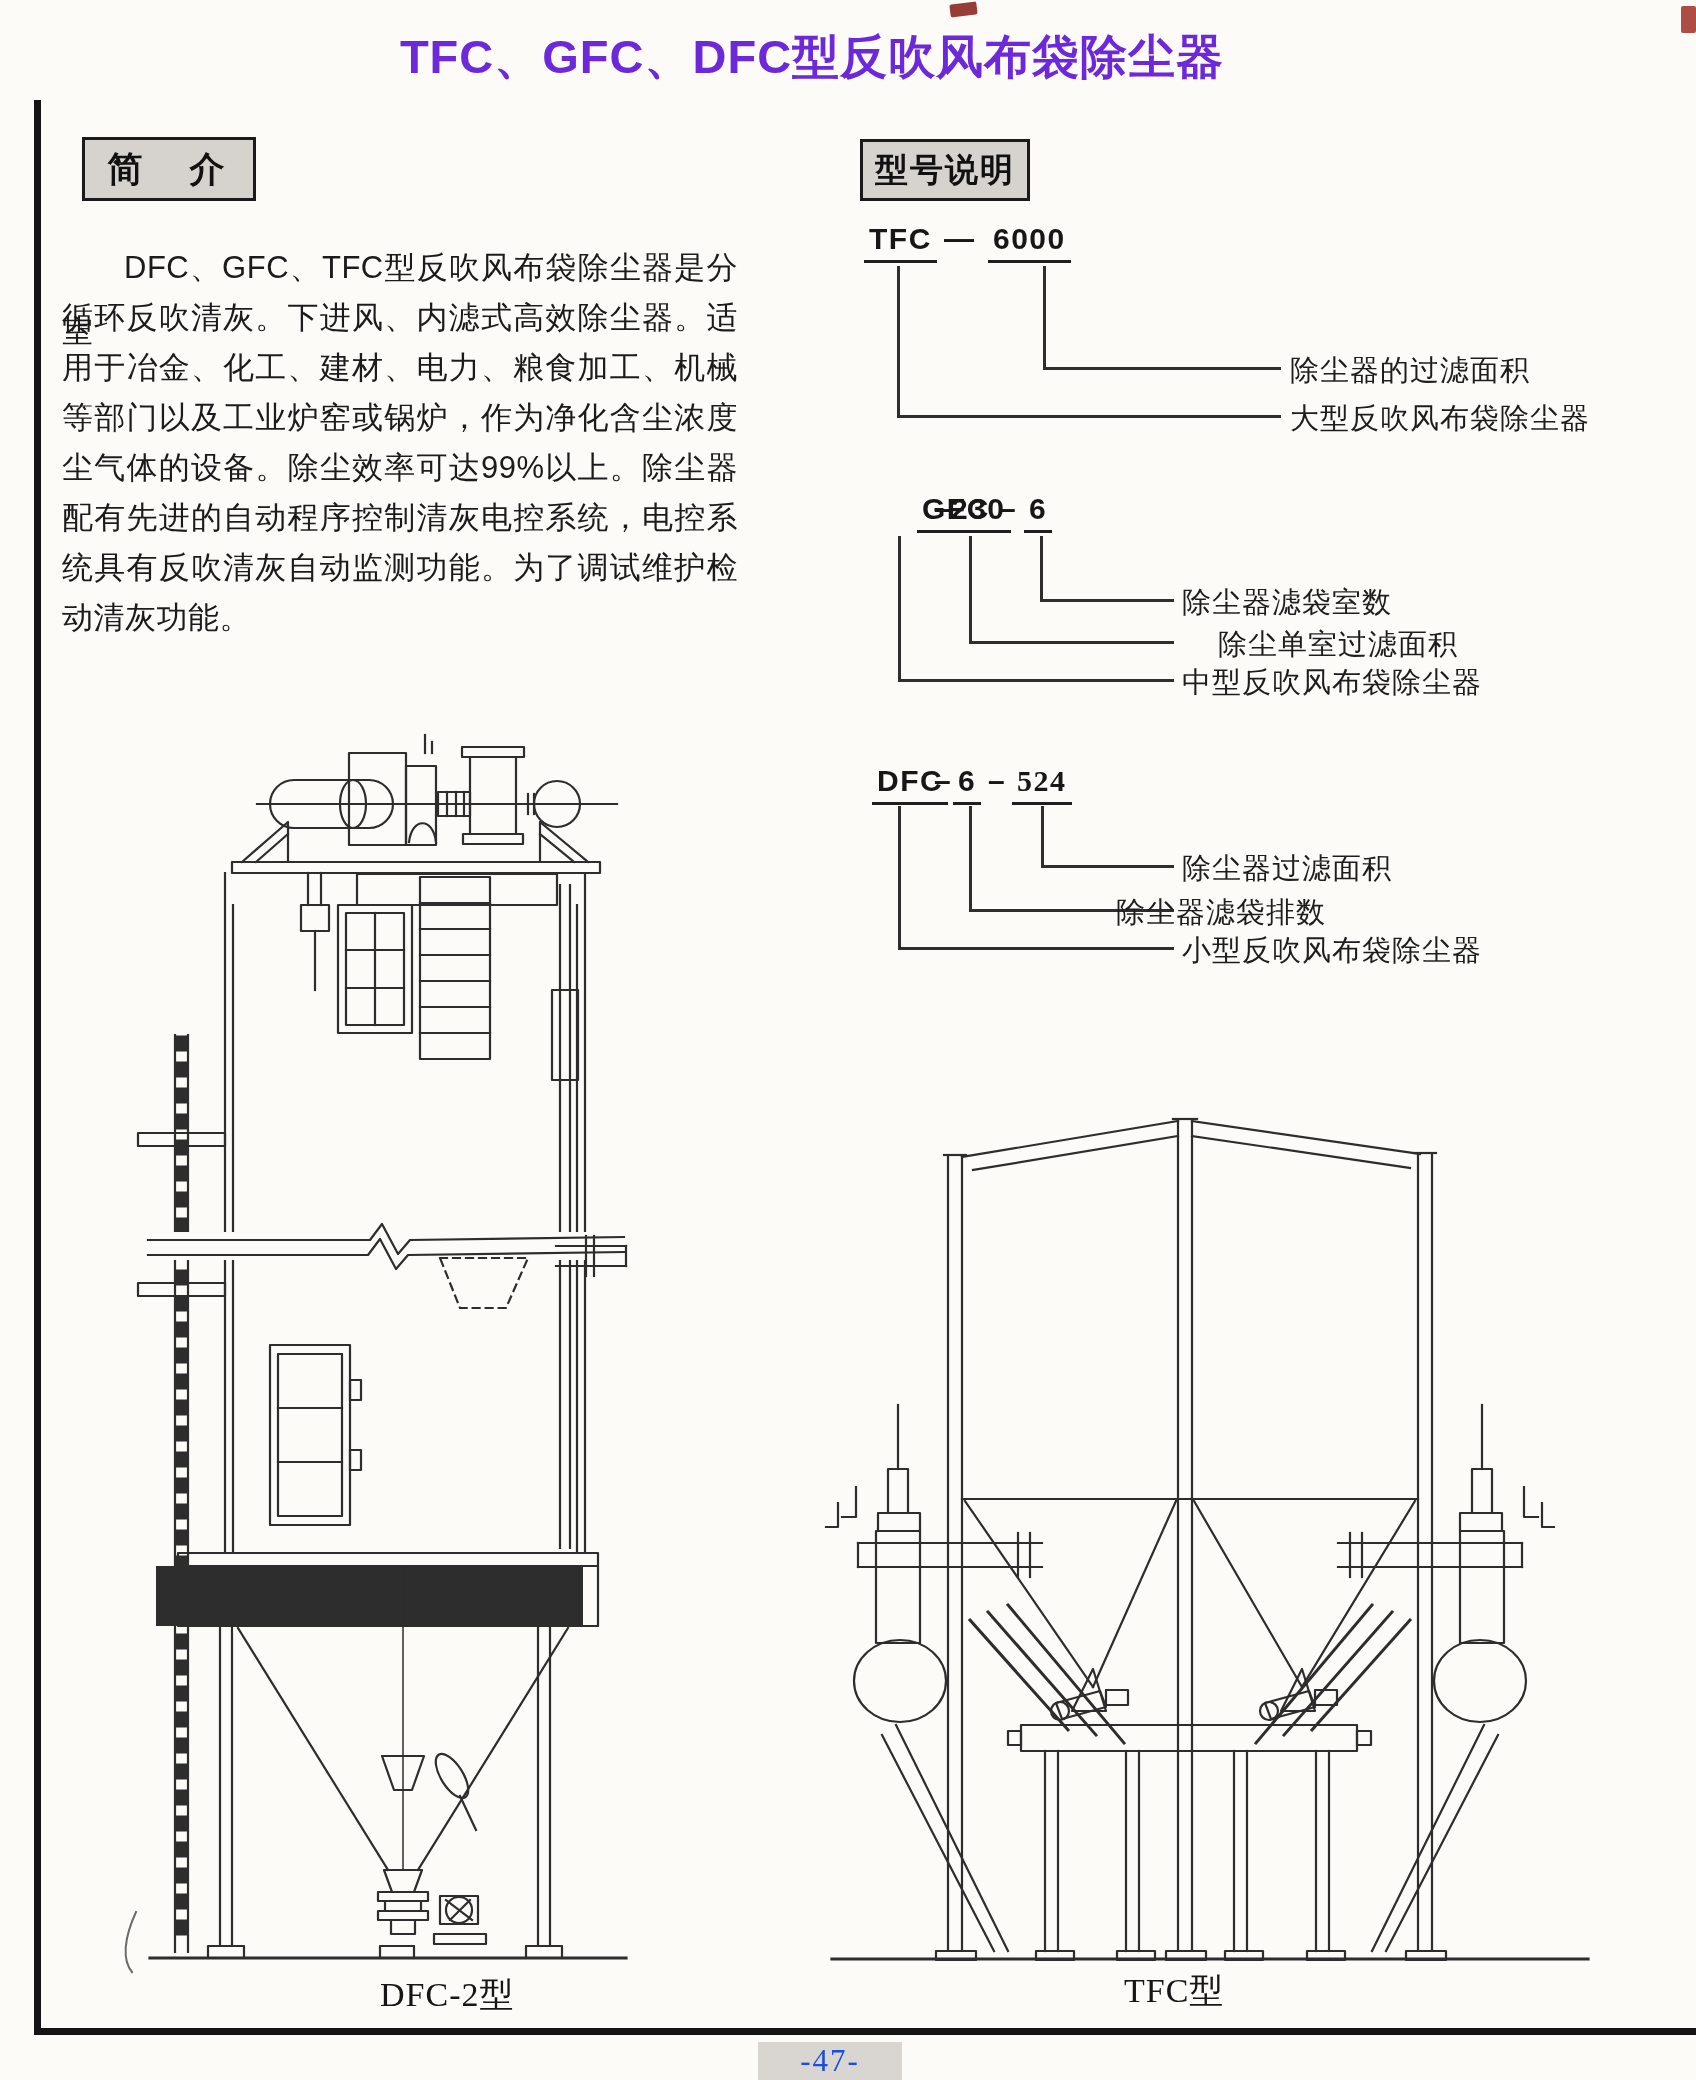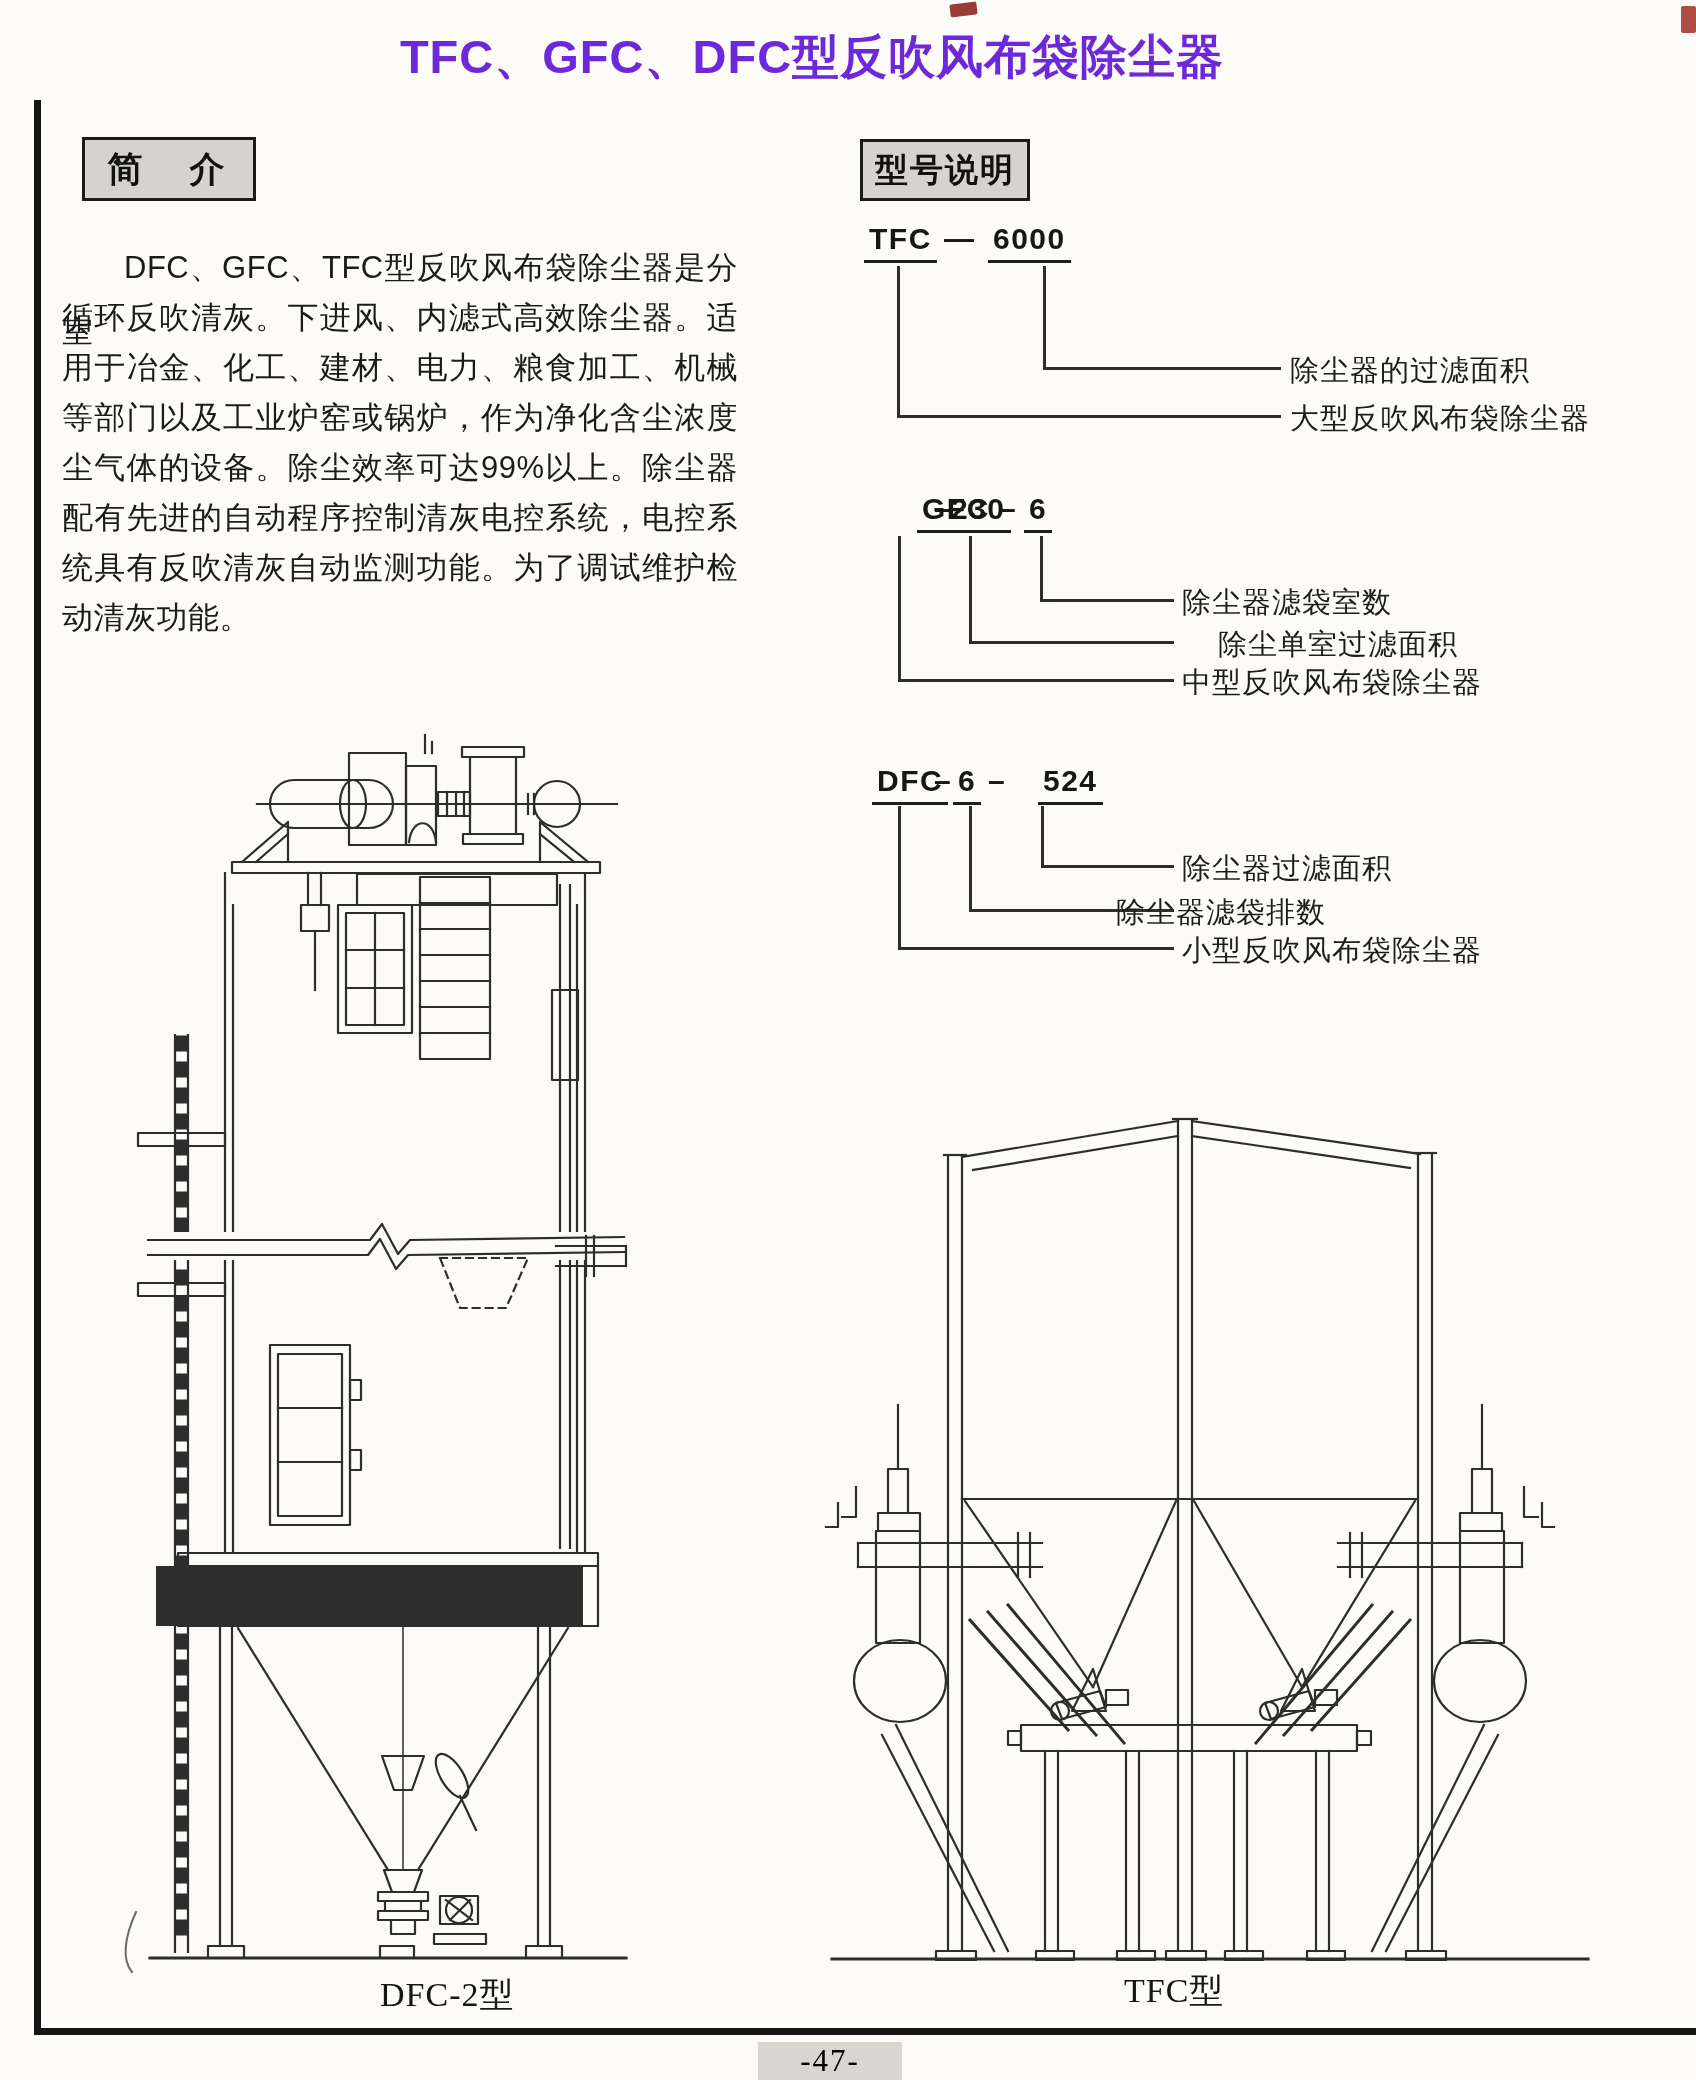--- a/index.html
+++ b/index.html
@@ -31,21 +31,21 @@
   .vline{position:absolute;width:3px;background:#2e2e2e;}
   .hline{position:absolute;height:3px;background:#2e2e2e;}
   .mlabel{position:absolute;font-size:29px;letter-spacing:1px;color:#1d1d1d;white-space:nowrap;}
   
   .caption{position:absolute;font-family:"Liberation Serif",serif;font-size:34px;color:#161616;letter-spacing:1px;}
   .cap-left{left:380px;top:1972px;}
   .cap-right{left:1124px;top:1968px;}
   
   .pgband{position:absolute;left:758px;top:2042px;width:144px;height:38px;background:#d9d5d1;
           display:flex;align-items:center;justify-content:center;}
-  .pgnum{font-family:"Liberation Serif",serif;font-size:31px;color:#000000;letter-spacing:2px;}
+  .pgnum{font-family:"Liberation Serif",serif;font-size:31px;color:#1d4ed8;letter-spacing:2px;}
   .fig{position:absolute;}
 </style>
 </head>
 <body>
 
 <div class="page">
 
   <div class="border-left"></div>
   <div class="border-bottom"></div>
   <div class="red-mark-a"></div>
@@ -94,21 +94,21 @@
   <div class="hline" style="left:969px;top:641px;width:205px;"></div>
   <div class="mlabel" style="left:1182px;top:625px;margin-left:36px;">除尘单室过滤面积</div>
   <div class="vline" style="left:898px;top:536px;height:146px;"></div>
   <div class="hline" style="left:898px;top:679px;width:276px;"></div>
   <div class="mlabel" style="left:1182px;top:663px;">中型反吹风布袋除尘器</div>
 
   <span class="code u" style="left:872px;top:764px;">DFC</span>
   <span class="code" style="left:934px;top:764px;">–</span>
   <span class="code u" style="left:953px;top:764px;">6</span>
   <span class="code" style="left:988px;top:764px;">–</span>
-  <span class="code u" style="left:1038px;top:764px;">524</span>
+  <span class="code u" style="left:1012px;top:764px;font-family:Liberation Serif, serif;">524</span>
   <div class="vline" style="left:1041px;top:806px;height:62px;"></div>
   <div class="hline" style="left:1041px;top:865px;width:133px;"></div>
   <div class="mlabel" style="left:1182px;top:849px;">除尘器过滤面积</div>
   <div class="vline" style="left:969px;top:806px;height:106px;"></div>
   <div class="hline" style="left:969px;top:909px;width:205px;"></div>
   <div class="mlabel" style="left:1116px;top:893px;">除尘器滤袋排数</div>
   <div class="vline" style="left:898px;top:806px;height:144px;"></div>
   <div class="hline" style="left:898px;top:947px;width:276px;"></div>
   <div class="mlabel" style="left:1182px;top:931px;">小型反吹风布袋除尘器</div>
 

